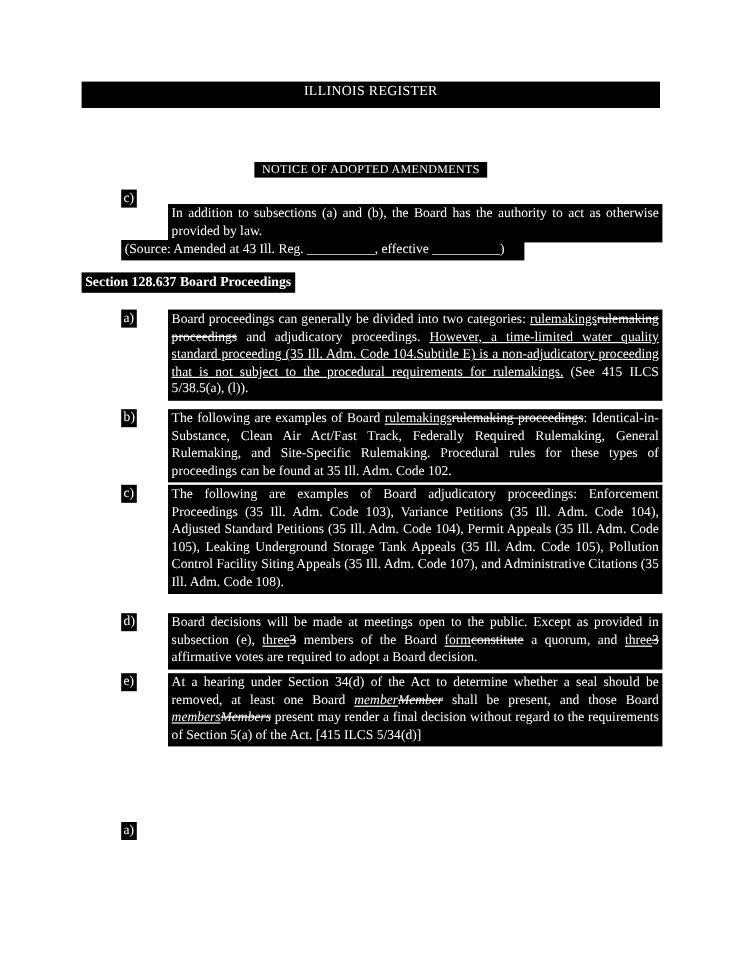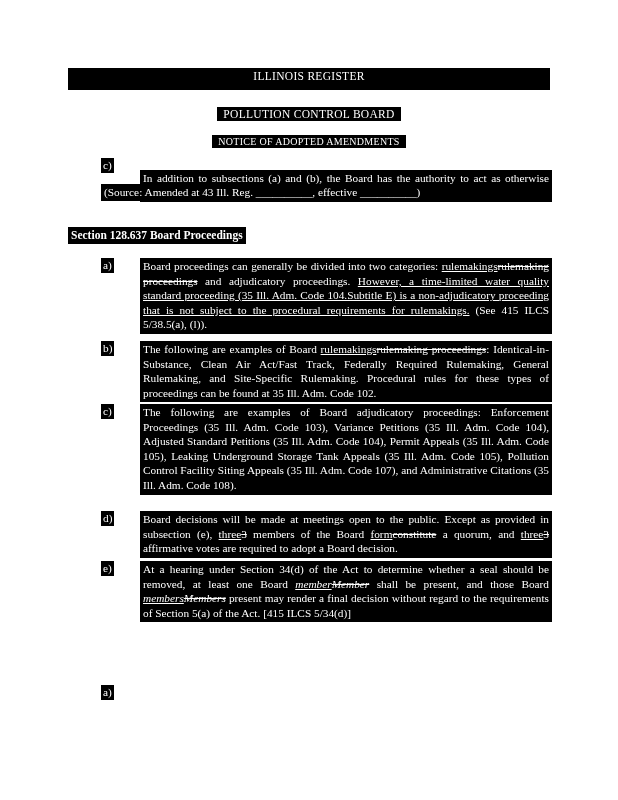--- a/index.html
+++ b/index.html
@@ -112,31 +112,28 @@
   .is { font-style: italic; text-decoration: line-through; }
 </style>
 </head>
 <body>
 
 <div class="page">
 
   <div class="hdr-bar">
     <div class="t">ILLINOIS REGISTER</div>
   </div>
-  <div class="hdr2">
-    <span class="t">POLLUTION CONTROL BOARD</span>
-  </div>
   <div class="hdr3">
     <span class="t">NOTICE OF ADOPTED AMENDMENTS</span>
   </div>
 
   <div class="lbl" style="left:101px; top:158px;">c)</div>
   <div class="para" style="left:140px; top:158px; width:406px;margin-top:12px;">In addition to subsections (a) and (b), the Board has the authority to act as otherwise provided by law.</div>
 
-  <div class="source" style="left:101px; top:184px; width:330px;">(Source:  Amended at 43 Ill. Reg. __________, effective __________)</div>
+  <div class="source" style="left:101px; top:200px; width:330px;">(Source:  Amended at 43 Ill. Reg. __________, effective __________)</div>
 
   <div class="section-head" style="left:68px; top:227px;">Section 128.637  Board Proceedings</div>
 
   <div class="lbl" style="left:101px; top:258px;">a)</div>
   <div class="para" style="left:140px; top:258px; width:406px;"><span>Board proceedings can generally be divided into two categories:  </span><span class="u">rulemakings</span><span class="s">rulemaking proceedings</span><span> and adjudicatory proceedings.  </span><span class="u">However, a time-limited water quality standard proceeding (35 Ill. Adm. Code 104.Subtitle E) is a non-adjudicatory proceeding that is not subject to the procedural requirements for rulemakings.</span><span>  (See 415 ILCS 5/38.5(a), (l)).</span></div>
 
   <div class="lbl" style="left:101px; top:341px;">b)</div>
   <div class="para" style="left:140px; top:341px; width:406px;"><span>The following are examples of Board </span><span class="u">rulemakings</span><span class="s">rulemaking proceedings</span><span>: Identical-in-Substance, Clean Air Act/Fast Track, Federally Required Rulemaking, General Rulemaking, and Site-Specific Rulemaking.  Procedural rules for these types of proceedings can be found at 35 Ill. Adm. Code 102.</span></div>
 
   <div class="lbl" style="left:101px; top:404px;">c)</div>

